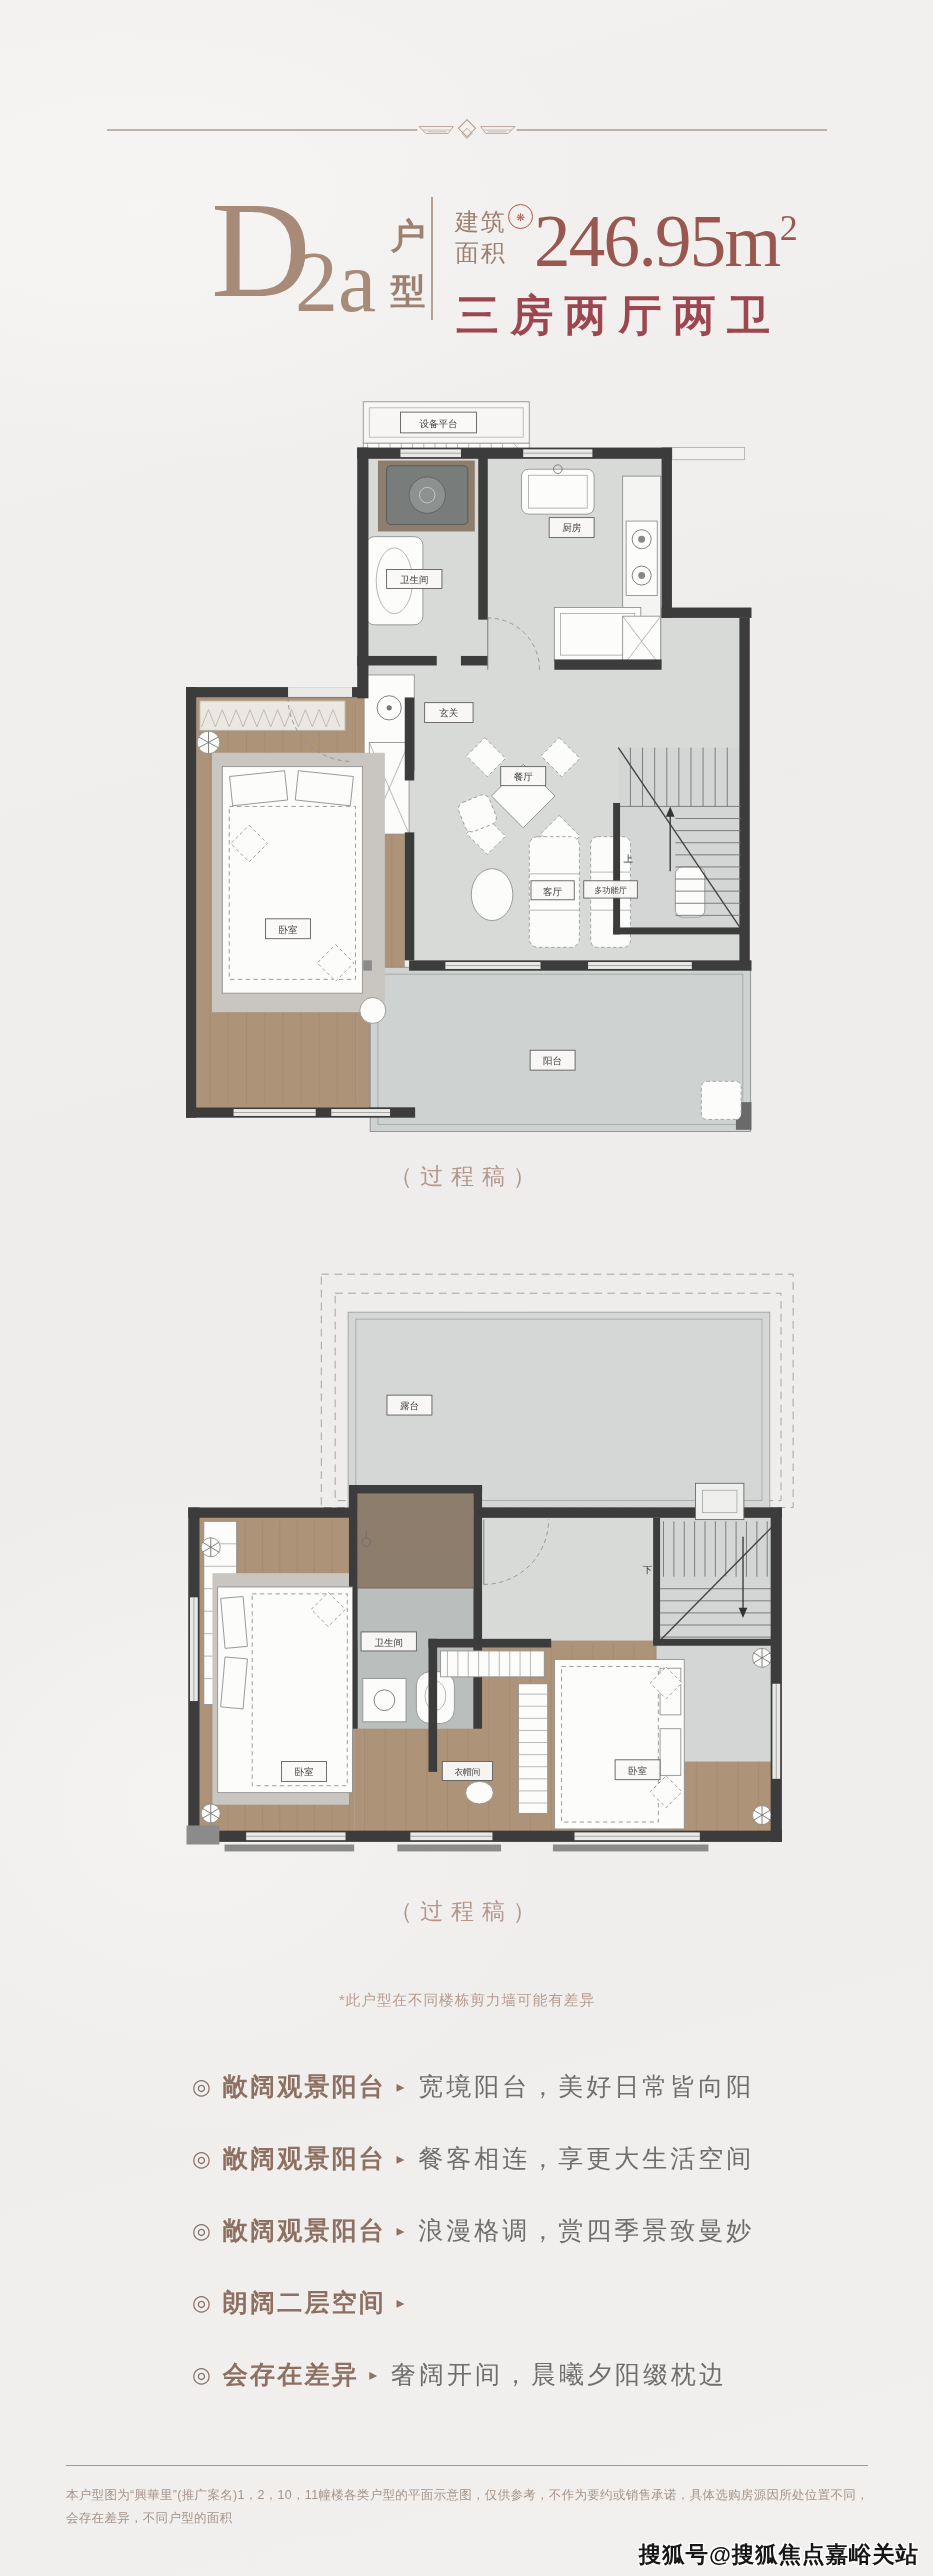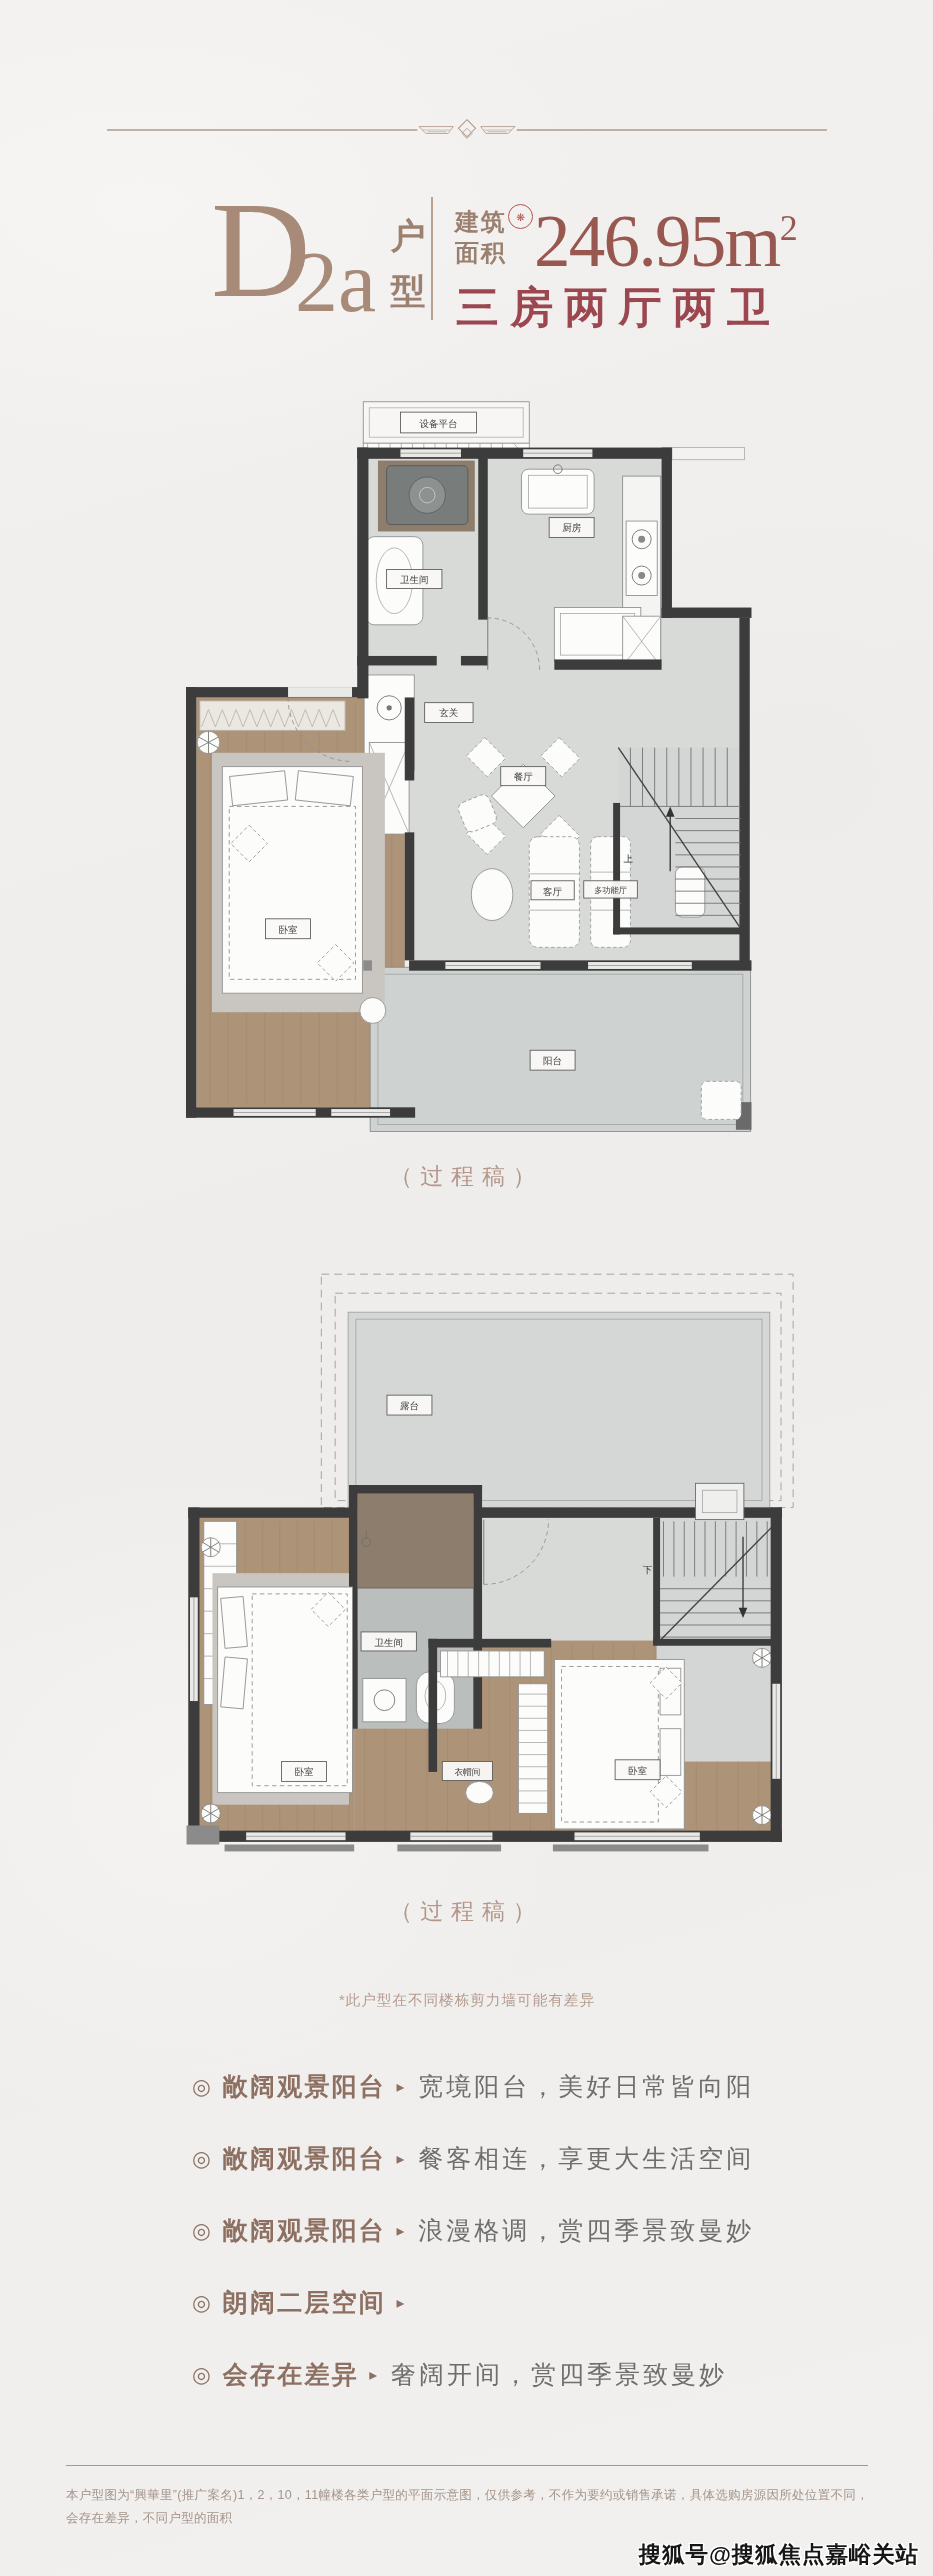--- a/index.html
+++ b/index.html
@@ -15,28 +15,28 @@
   
   .d-main{position:absolute;left:211px;top:181px;font-family:"Liberation Serif",serif;
     font-size:138px;line-height:138px;color:#a78a77;}
   .d-sub{position:absolute;left:295px;top:239px;font-family:"Liberation Serif",serif;
     font-size:86px;line-height:86px;color:#a78a77;text-align:right;}
   .d-word{position:absolute;left:390px;top:209px;width:36px;display:flex;flex-direction:column;
     font-family:"Liberation Serif",serif;font-weight:700;font-size:35px;line-height:55px;
     color:#9c8070;text-align:center;}
   .vline{position:absolute;left:431px;top:197px;width:1.7px;height:123px;background:#b7a190;}
   .area-label{position:absolute;left:455px;top:207px;font-family:"Liberation Serif",serif;
-    font-weight:700;font-size:24px;line-height:31px;color:#9b8070;letter-spacing:1.7px;}
+    font-weight:400;font-size:24px;line-height:31px;color:#9b8070;letter-spacing:1.7px;}
   .seal{position:absolute;left:508px;top:204px;width:23px;height:23px;border:1.3px solid #b5544b;
     border-radius:50%;color:#b5544b;font-size:10.4px;display:flex;align-items:center;
     justify-content:center;font-family:"Liberation Serif",serif;}
   .area-value{position:absolute;left:534px;top:188px;font-family:"Liberation Serif",serif;
     font-size:73px;line-height:80px;color:#98584f;letter-spacing:-1.7px;}
   .area-value sup{font-size:36px;vertical-align:26px;letter-spacing:0;}
-  .rooms{position:absolute;left:456px;top:284px;font-family:"Liberation Serif",serif;
+  .rooms{position:absolute;left:456px;top:292px;font-family:"Liberation Serif",serif;
     font-weight:700;font-size:43px;line-height:48px;color:#9c4650;letter-spacing:11.2px;}
   
   .caption{position:absolute;left:0;width:100%;text-align:center;color:#b5968a;
     font-size:23px;letter-spacing:7.8px;font-family:Liberation Mono, monospace;}
   .note{position:absolute;top:1991px;left:0;width:595px;text-align:right;font-size:14.7px;
     color:#b79c8f;letter-spacing:0.9px;}
   
   .features{position:absolute;left:192px;top:2070px;}
   .feat{display:flex;align-items:center;height:33px;margin-bottom:39px;}
   .feat .bullet{font-size:21.6px;color:#8f7362;margin-right:12px;line-height:1;}
@@ -439,21 +439,21 @@
     </div>
     <div class="feat">
       <span class="bullet">◎</span>
       <span class="label">朗阔二层空间</span>
       <span class="arrow">▸</span>
     </div>
     <div class="feat">
       <span class="bullet">◎</span>
       <span class="label">会存在差异</span>
       <span class="arrow">▸</span>
-      <span class="desc">奢阔开间，赏四季景致曼妙</span>
+      <span class="desc">奢阔开间，晨曦夕阳缀枕边</span>
     </div>
   </div>
 
   <div class="footer-hr"></div>
   <div class="disclaimer">
     <div>本户型图为“興華里”(推广案名)1，2，10，11幢楼各类户型的平面示意图，仅供参考，不作为要约或销售承诺，具体选购房源因所处位置不同，会存在差异，不同户型的面积</div>
 
   </div>
 
   <div class="watermark">搜狐号@搜狐焦点嘉峪关站</div>

